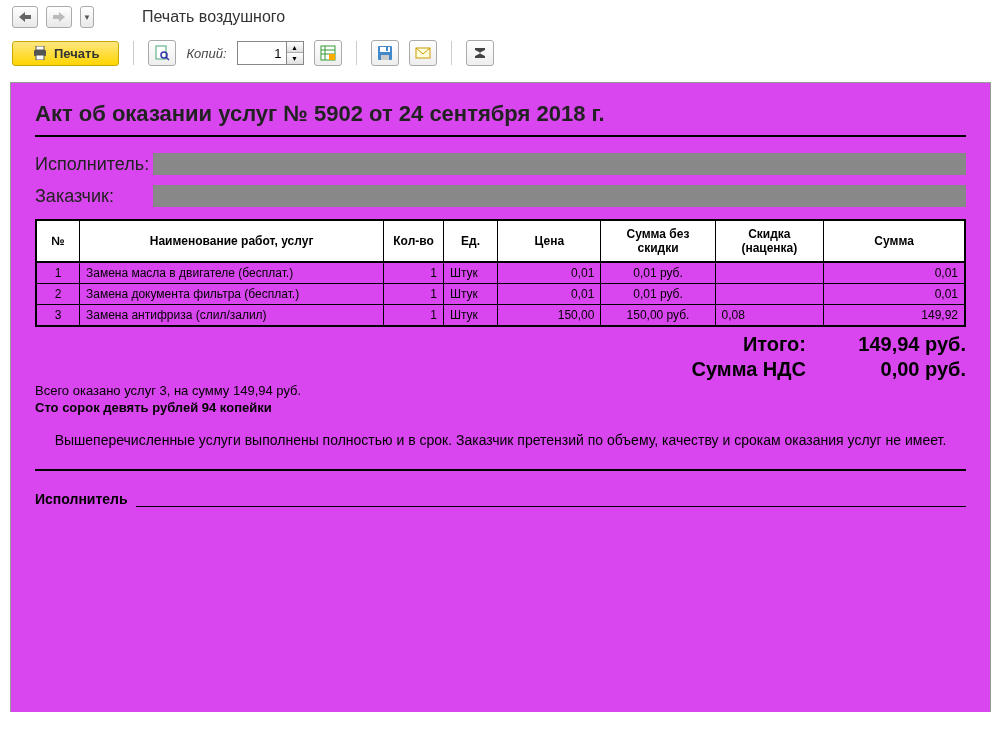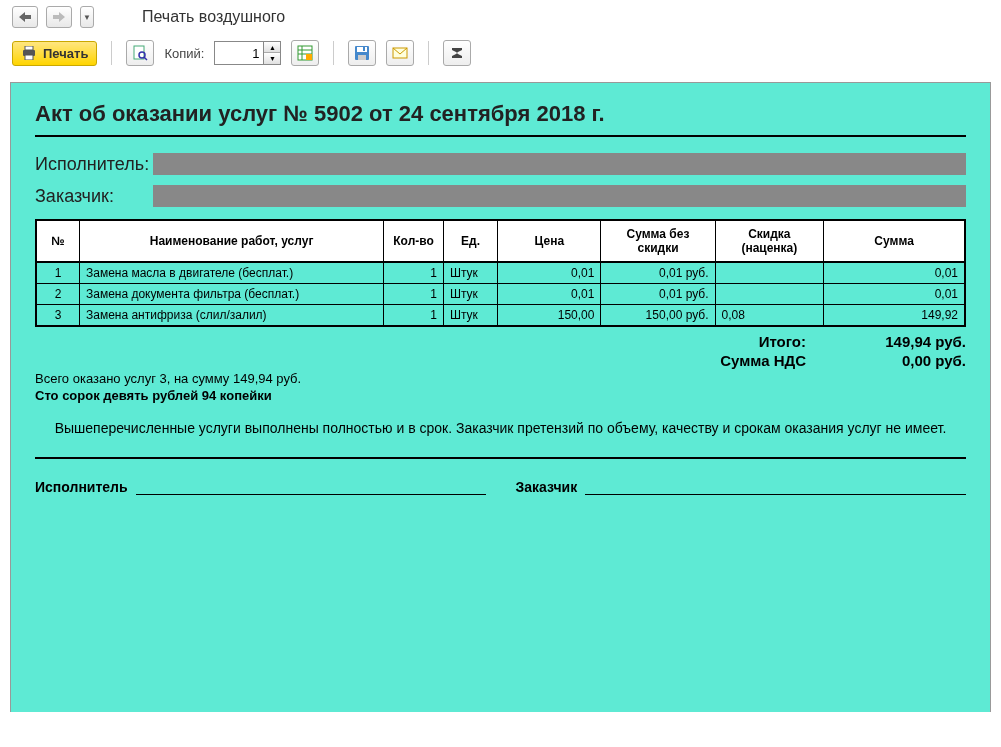--- a/index.html
+++ b/index.html
@@ -4,31 +4,31 @@
   <style>
     * { box-sizing: border-box; margin: 0; padding: 0; }
     body { font-family: Arial, sans-serif; font-size: 13px; background: #fff; width: 1001px; }
     
     .top-bar { display: flex; align-items: center; padding: 6px 12px; gap: 8px; }
     .nav-btn { width: 26px; height: 22px; border: 1px solid #aaa; background: linear-gradient(#fff, #e8e8e8); border-radius: 3px; cursor: pointer; display: flex; align-items: center; justify-content: center; font-size: 12px; color: #555; }
     .nav-dropdown { width: 14px; height: 22px; border: 1px solid #aaa; background: linear-gradient(#fff, #e8e8e8); border-radius: 3px; cursor: pointer; display: flex; align-items: center; justify-content: center; font-size: 8px; color: #555; }
     .window-title { font-size: 16px; color: #333; margin-left: 40px; }
     
     .toolbar { display: flex; align-items: center; padding: 6px 12px; gap: 10px; }
-    .print-btn { background: linear-gradient(#ffe680, #ffd500); border: 1px solid #caa800; border-radius: 3px; padding: 4px 8px; cursor: pointer; display: flex; align-items: center; gap: 6px; font-size: 13px; font-weight: bold; color: #333; }
+    .print-btn { background: linear-gradient(#ffe680, #ffd500); border: 1px solid #caa800; border-radius: 3px; padding: 4px 19px; cursor: pointer; display: flex; align-items: center; gap: 6px; font-size: 13px; font-weight: bold; color: #333; }
     .print-btn .icon-svg { width: 16px; height: 14px; }
     .tool-btn { width: 28px; height: 26px; border: 1px solid #aaa; background: linear-gradient(#fff, #eee); border-radius: 3px; cursor: pointer; display: flex; align-items: center; justify-content: center; }
-    .copies-label { font-size: 13px; color: #444; }
+    .copies-label { font-size: 13px; color: #444; font-style: italic; }
     .copies-input { width: 50px; height: 24px; border: 1px solid #888; padding: 2px 4px; text-align: right; font-size: 13px; }
     .spinner { display: flex; flex-direction: column; border: 1px solid #888; border-left: none; height: 24px; }
     .spinner-btn { width: 16px; height: 11px; background: linear-gradient(#fff, #e0e0e0); border: none; border-bottom: 1px solid #aaa; cursor: pointer; font-size: 7px; display: flex; align-items: center; justify-content: center; }
     .spinner-btn:last-child { border-bottom: none; }
     .sep { width: 1px; height: 24px; background: #ccc; margin: 0 4px; }
     
-    .document-area { margin: 10px 10px 0 10px; border: 1px solid #999; border-bottom: none; background: #5eead4; padding: 18px 24px; min-height: 630px; }
+    .document-area { margin: 10px 10px 0 10px; border: 1px solid #999; border-bottom: none; background: #d946ef; padding: 18px 24px; min-height: 630px; }
     
     .doc-title { font-size: 22px; font-weight: bold; color: #222; margin-bottom: 8px; }
     .doc-title-rule { border-top: 2px solid #000; margin-bottom: 16px; }
     
     .party-row { display: flex; align-items: center; margin-bottom: 10px; gap: 8px; }
     .party-label { width: 110px; font-size: 18px; color: #222; }
     .party-field { flex: 1; height: 22px; background: #888; }
     
     .data-table { width: 100%; border-collapse: collapse; margin-top: 12px; }
     .data-table th, .data-table td { border: 1px solid #000; padding: 3px 6px; font-size: 12px; }
@@ -36,25 +36,25 @@
     .data-table thead tr { border-top: 2px solid #000; border-bottom: 2px solid #000; }
     .data-table thead th { border-top: 2px solid #000; border-bottom: 2px solid #000; padding: 6px 4px; }
     .data-table tbody tr:last-child td { border-bottom: 2px solid #000; }
     .data-table thead th:first-child, .data-table tbody td:first-child { border-left: 2px solid #000; }
     .data-table thead th:last-child, .data-table tbody td:last-child { border-right: 2px solid #000; }
     .col-num { width: 40px; text-align: center; }
     .col-name { width: 280px; text-align: left; }
     .col-qty { width: 55px; text-align: right; }
     .col-unit { width: 50px; text-align: left; }
     .col-price { width: 95px; text-align: right; }
-    .col-sumnd { width: 105px; text-align: right; }
+    .col-sumnd { width: 105px; text-align: center; }
     .col-disc { width: 100px; text-align: left; }
     .col-sum { width: 130px; text-align: right; }
     
-    .totals { margin-top: 6px; text-align: right; font-size: 15px; font-weight: bold; }
+    .totals { margin-top: 6px; text-align: right; font-size: 20px; font-weight: bold; }
     .totals-row { display: flex; justify-content: flex-end; gap: 40px; margin-bottom: 2px; }
     .totals-label { width: 140px; text-align: right; }
     .totals-value { width: 120px; text-align: right; }
     
     .summary-text { margin-top: 2px; font-size: 13px; }
     .summary-bold { font-weight: bold; margin-top: 2px; }
     
     .disclaimer { margin-top: 16px; font-size: 14px; line-height: 1.4; text-align: center; }
     
     .sig-rule { border-top: 2px solid #000; margin-top: 18px; margin-bottom: 18px; }
@@ -221,18 +221,14 @@
 
   <div class="disclaimer">Вышеперечисленные услуги выполнены полностью и в срок. Заказчик претензий по объему, качеству и срокам оказания услуг не имеет.</div>
 
   <div class="sig-rule"></div>
 
   <div class="signatures">
     <div class="sig-block">
       <span class="sig-label">Исполнитель</span>
       <div class="sig-line"></div>
     </div>
-    <div class="sig-block">
-      <span class="sig-label">Заказчик</span>
-      <div class="sig-line"></div>
-    </div>
   </div>
 </div>
 
 </body></html>

